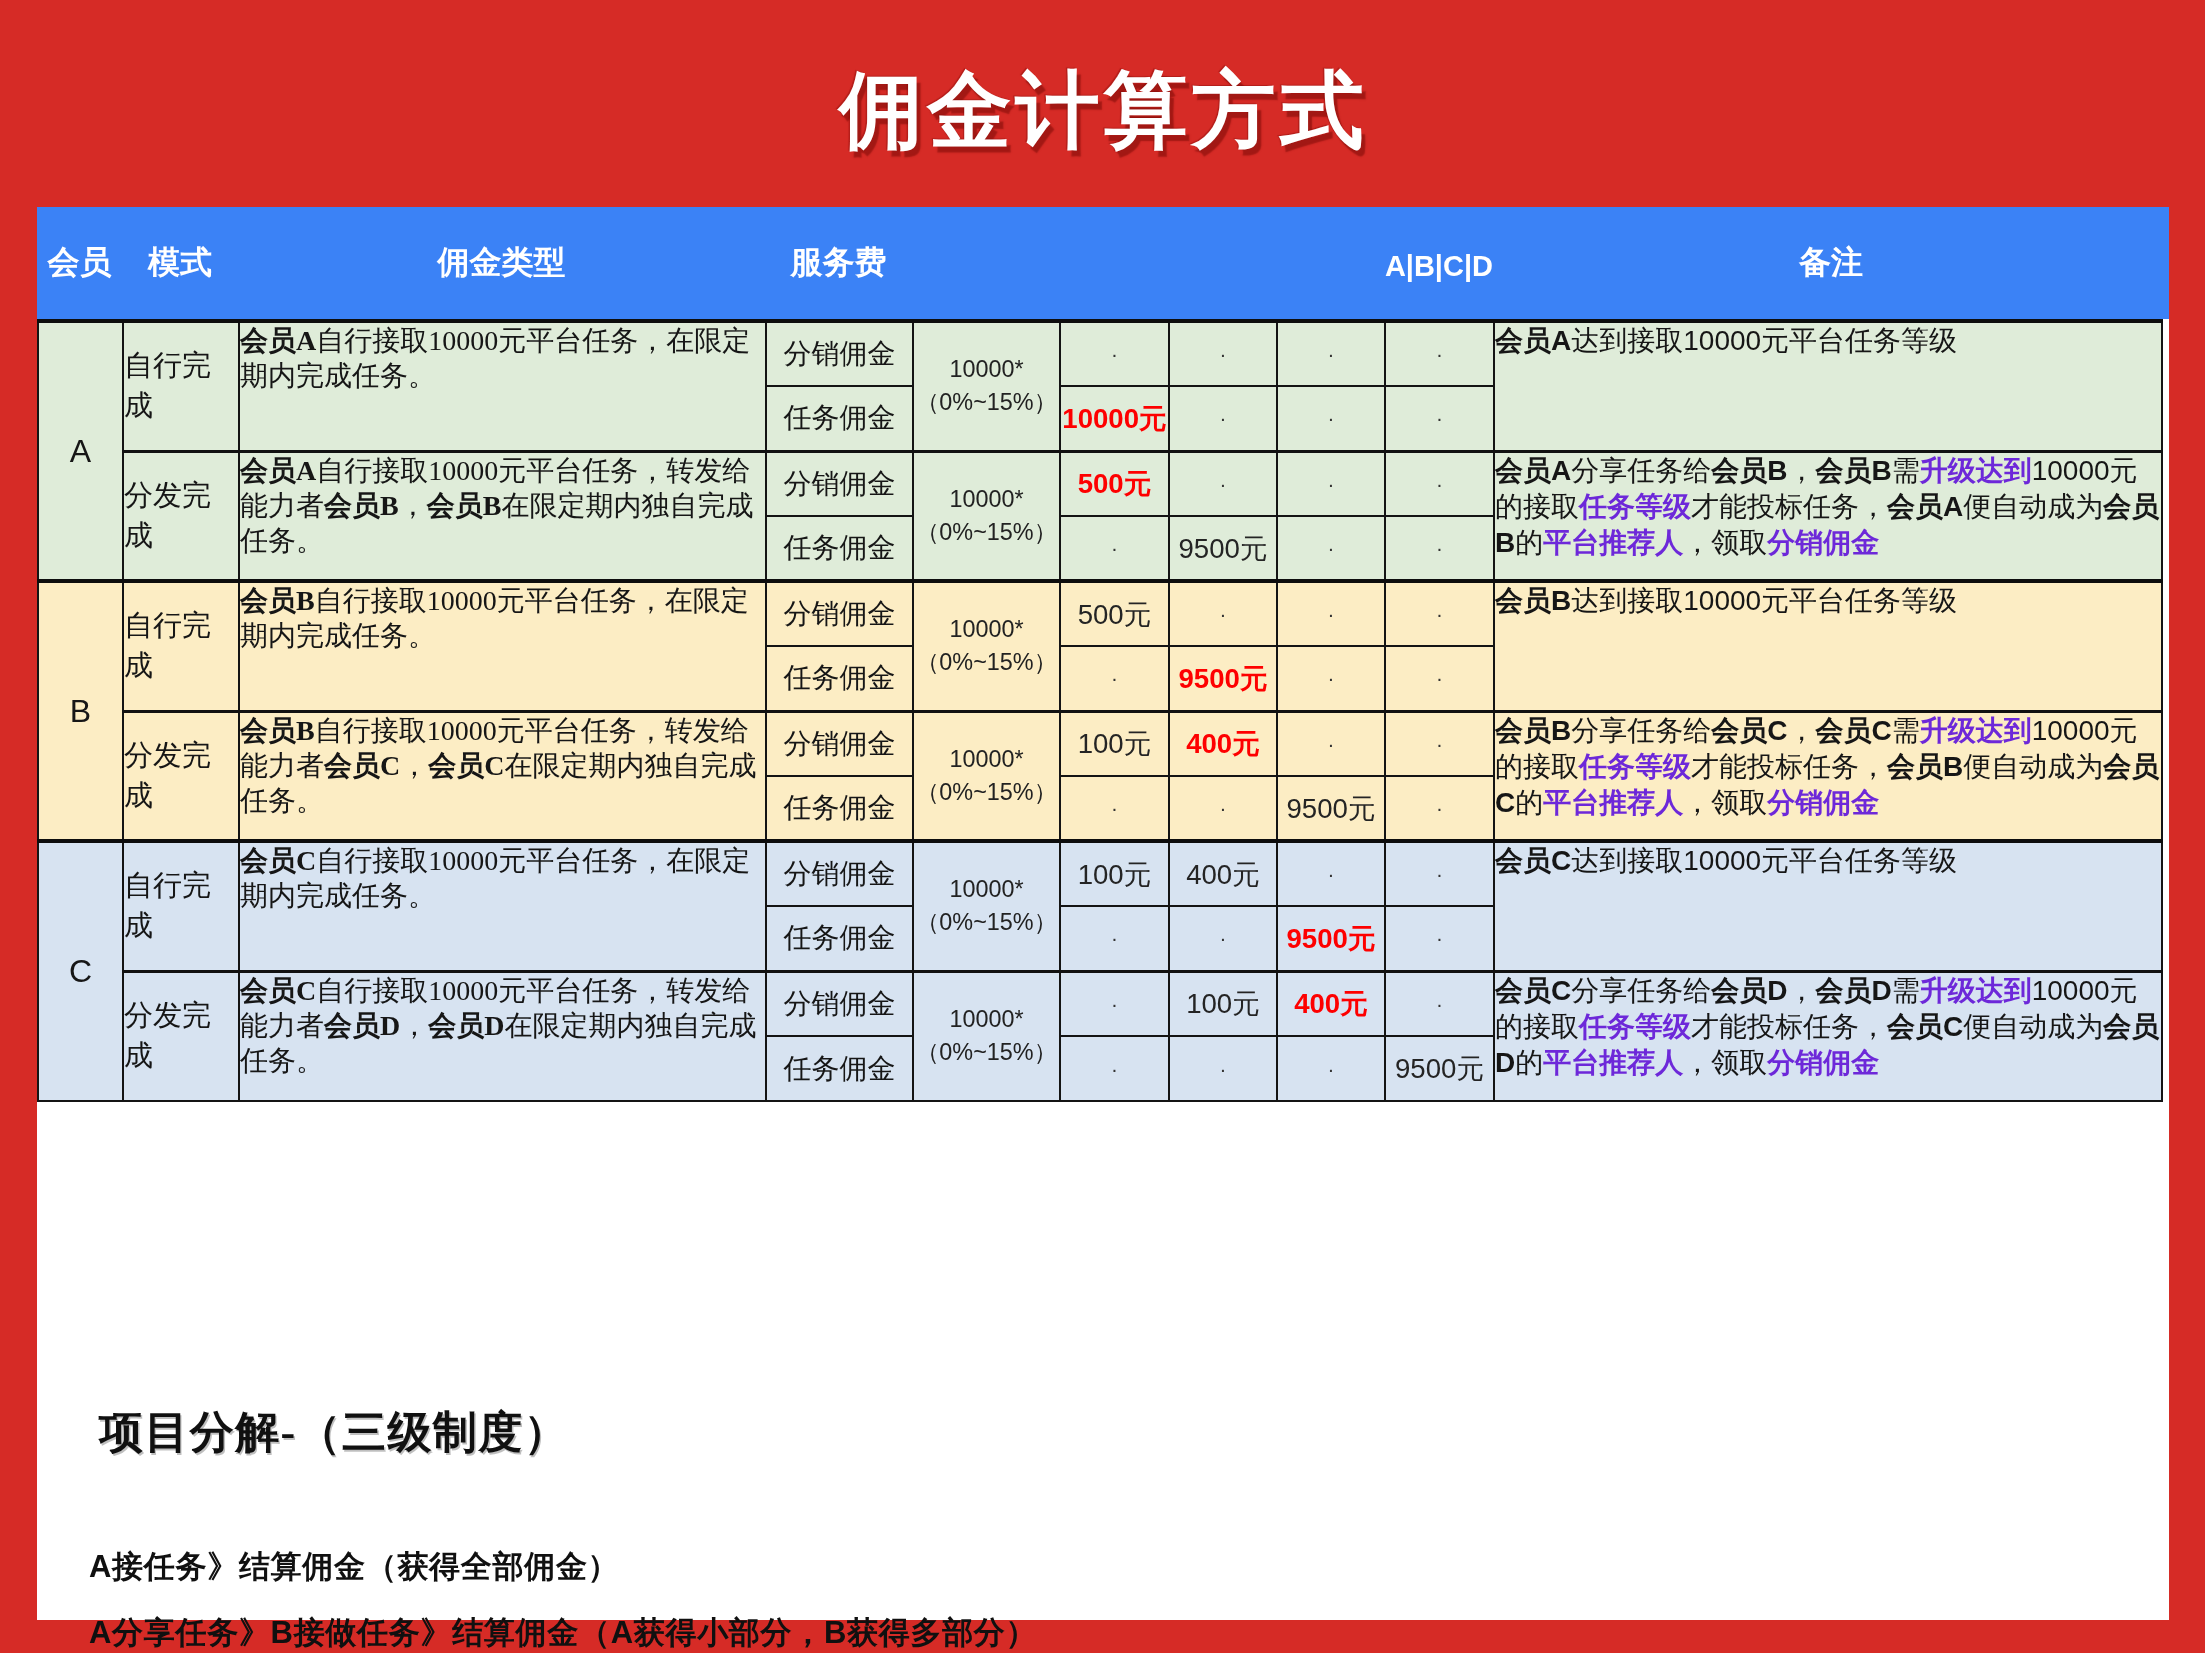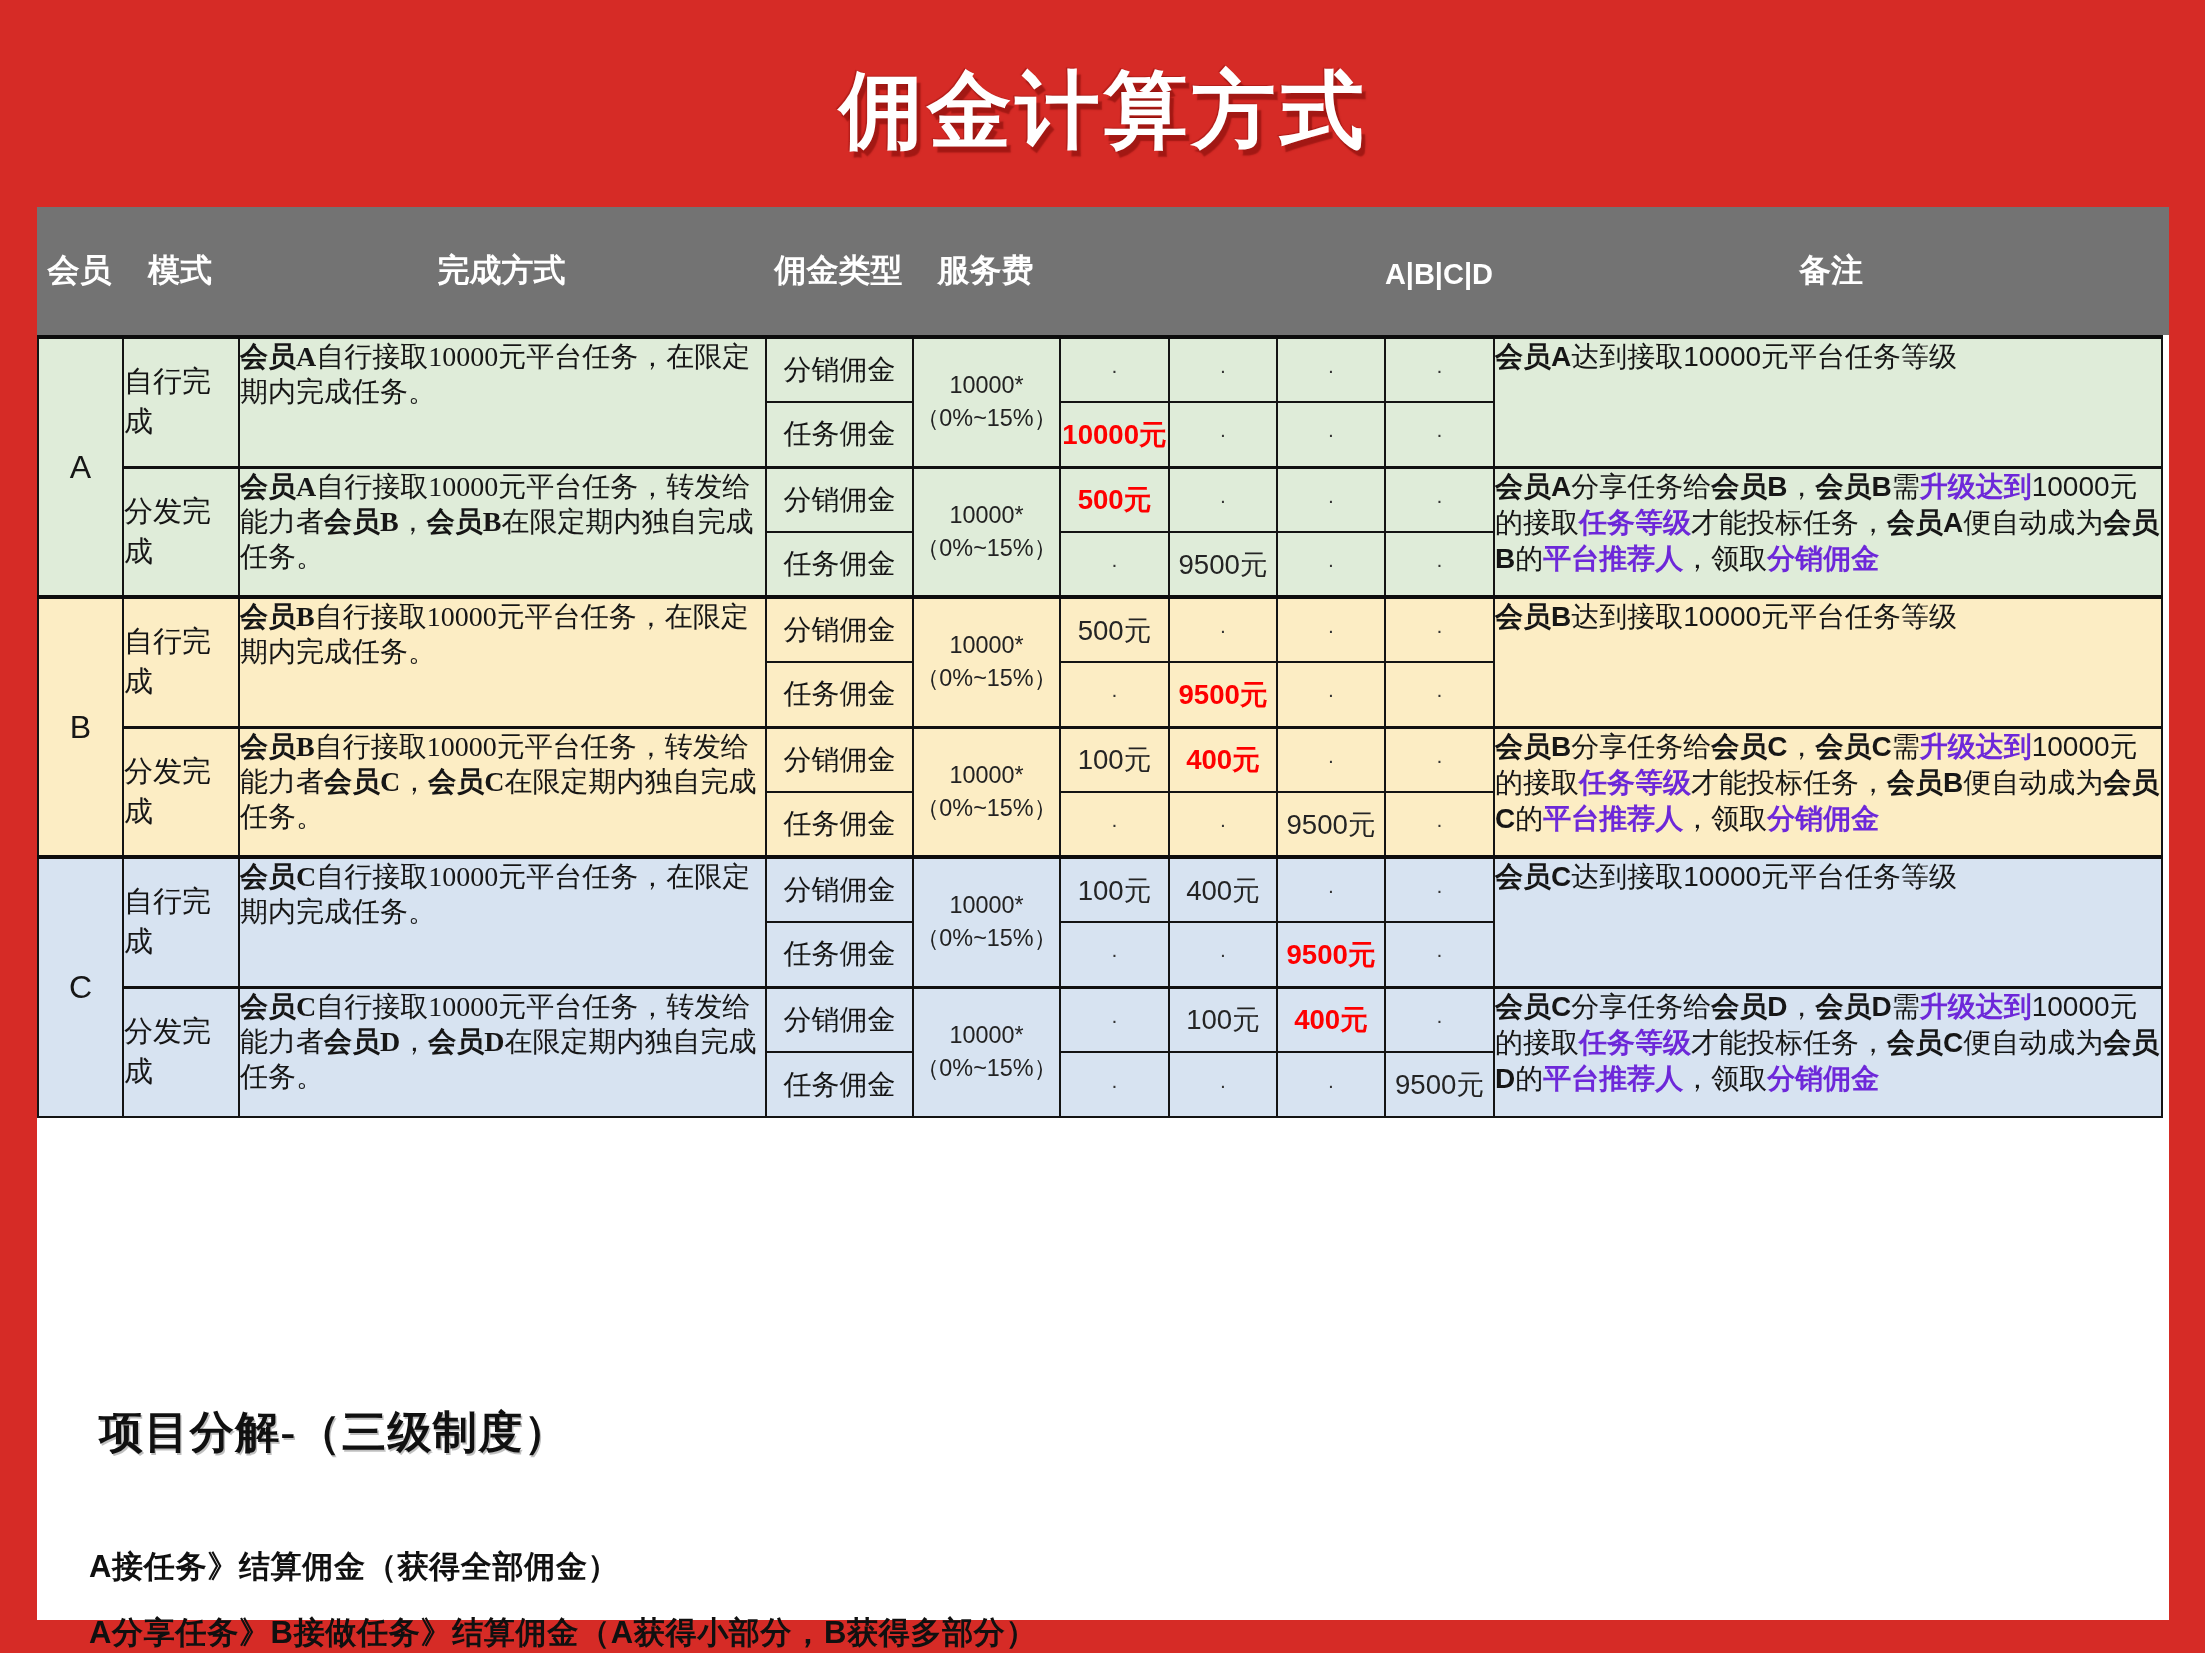--- a/index.html
+++ b/index.html
@@ -14,21 +14,21 @@
     text-align:center;color:#ffffff;
     font-family:"Liberation Serif","DejaVu Serif",serif;
     font-weight:900;font-size:84px;letter-spacing:4.1px;
     text-shadow:4.1px 5.5px 1.4px rgba(120,10,5,.55), -1.4px -1.4px 0.7px rgba(120,10,5,.35);
   }
   .sheet{
     position:absolute;left:37px;top:207px;width:2132px;height:1413px;
     background:#ffffff;
   }
   .band{
-    width:2132px;height:128px;background:#737373;
+    width:2132px;height:112px;background:#3b82f6;
     display:grid;
     grid-template-columns:85px 116px 527px 147px 147px 109px 108px 108px 109px 676px;
     align-items:center;color:#ffffff;font-weight:700;
   }
   .band .h{font-size:32px;text-align:center;line-height:1.1;}
   .band .payout-h{grid-column:6 / span 4;text-align:center;}
   .band .payout-h .l1{font-size:32px;}
   .band .payout-h .l2{font-size:29px;margin-top:7px;text-align:right;}
   table.grid{
     border-collapse:collapse;table-layout:fixed;width:2124px;
@@ -67,21 +67,20 @@
 </head>
 <body>
 
 <div class="title">佣金计算方式</div>
 
 <div class="sheet">
 
   <div class="band">
     <div class="h">会员</div>
     <div class="h">模式</div>
-    <div class="h">完成方式</div>
     <div class="h">佣金类型</div>
     <div class="h">服务费</div>
     <div class="payout-h">
       <div class="l2">A|B|C|D</div>
     </div>
     <div class="h">备注</div>
   </div>
 
   <table class="grid">
     <colgroup>

